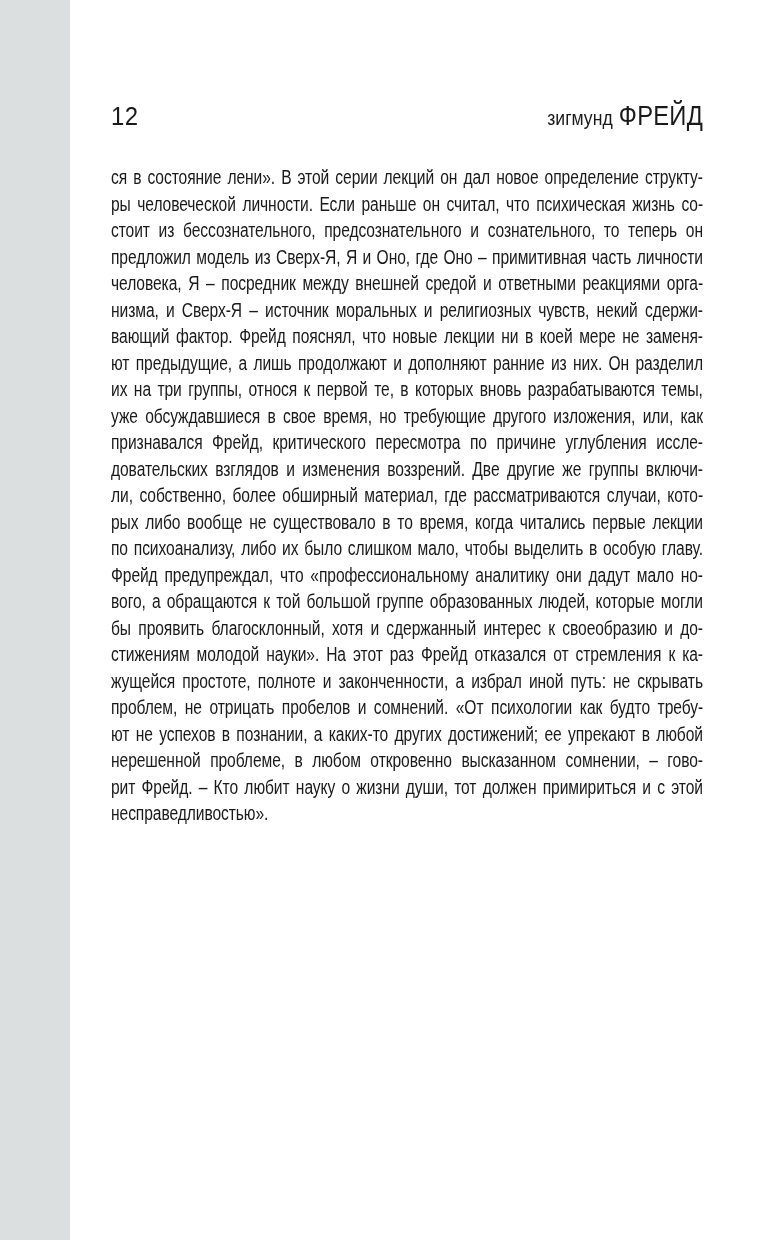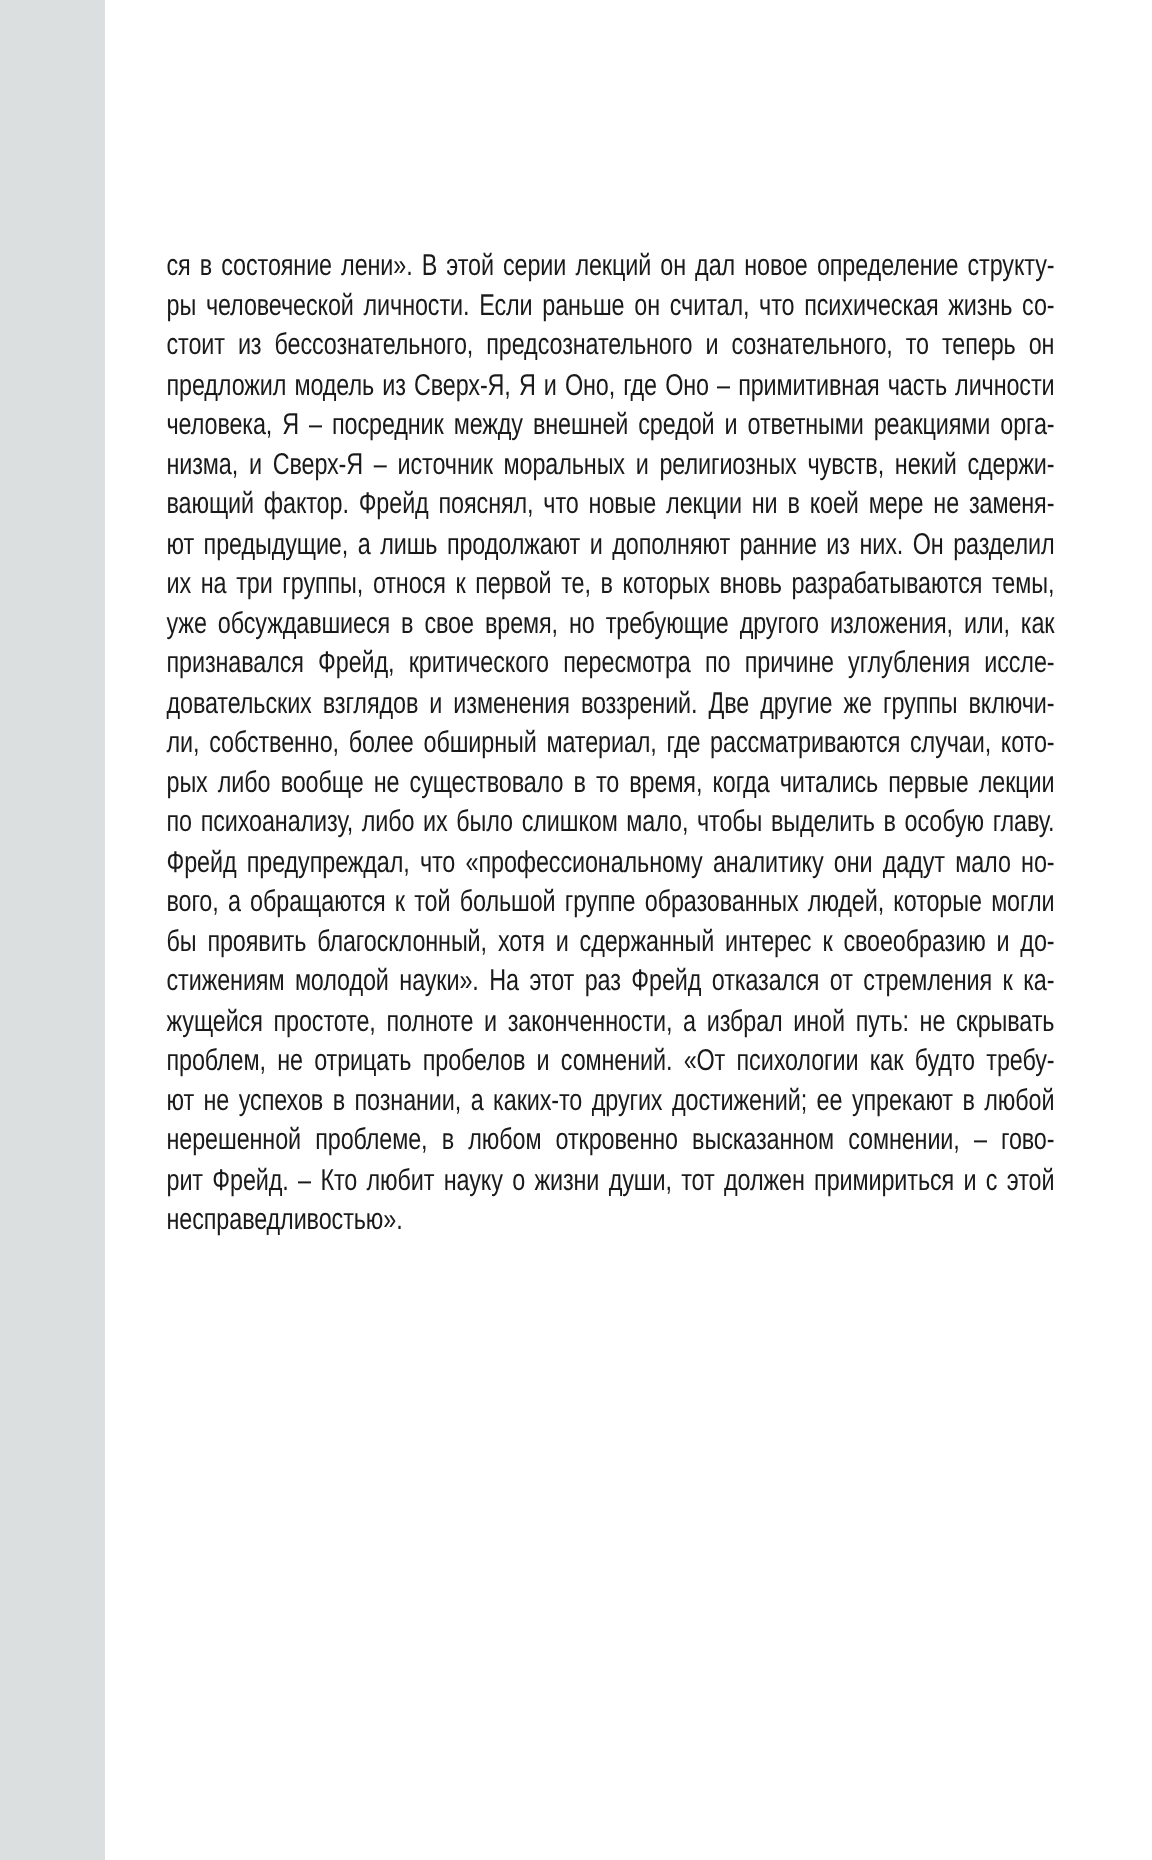--- a/index.html
+++ b/index.html
@@ -78,20 +78,27 @@
   .line.last {
     justify-content: flex-start;
   }
 </style>
 </head>
 <body>
 
 <div class="stage">
   <div class="gutter"></div>
 
+  <header class="running-head">
+    <span class="pagenum">12</span>
+    <span class="author">
+      <span class="author-first">зигмунд</span>
+      <span class="author-last">ФРЕЙД</span>
+    </span>
+  </header>
 
   <div class="textblock">
       <div class="line">
         <span>ся</span>
         <span>в</span>
         <span>состояние</span>
         <span>лени».</span>
         <span>В</span>
         <span>этой</span>
         <span>серии</span>

